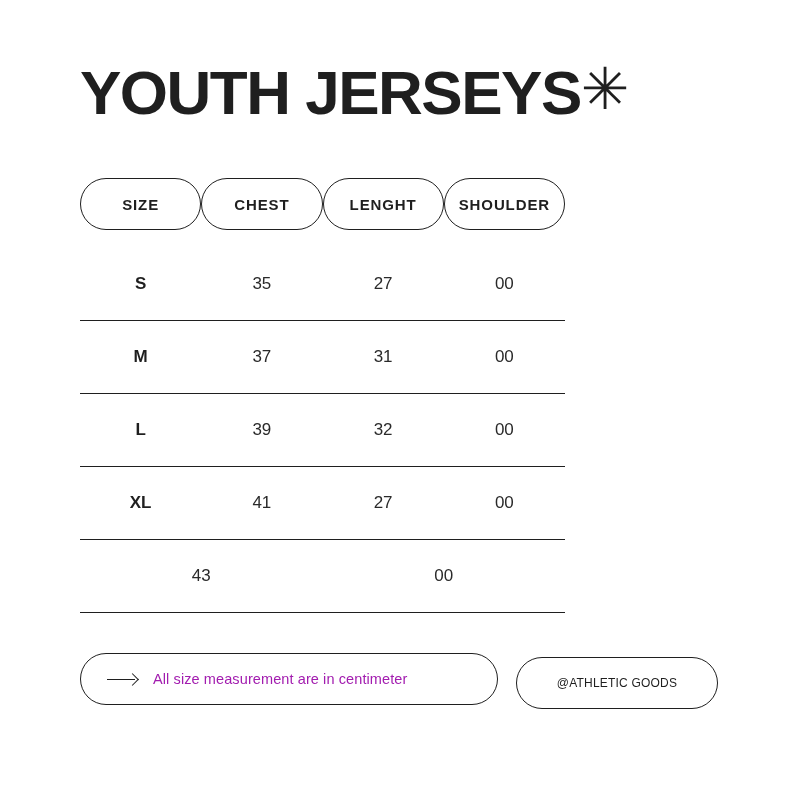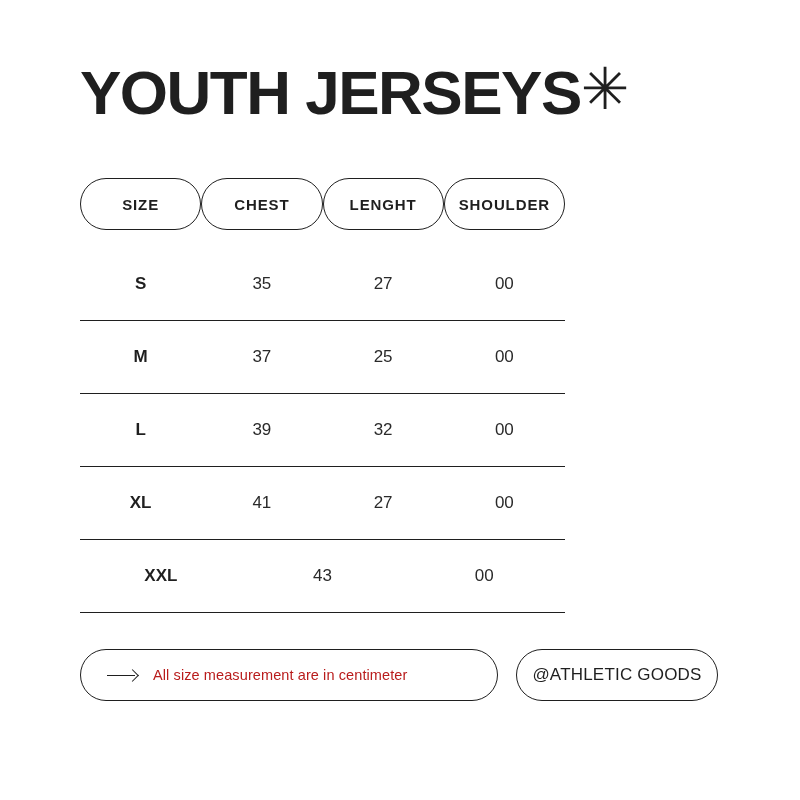--- a/index.html
+++ b/index.html
@@ -132,36 +132,37 @@
     right: 0;
     top: 2px;
     width: 8px;
     height: 8px;
     border-top: 1.4px solid #1f1f1f;
     border-right: 1.4px solid #1f1f1f;
     transform: rotate(45deg);
   }
   .note-text {
     font-size: 14.5px;
-    color: #b91c1c;
+    color: #a21caf;
     letter-spacing: 0.1px;
   }
   .handle-pill {
     flex: 0 0 202px;
     height: 52px;
     border: 1.3px solid #1f1f1f;
     border-radius: 26px;
     display: flex;
     align-items: center;
     justify-content: center;
-    font-size: 17px;
+    font-size: 12px;
     font-weight: 400;
     letter-spacing: 0.2px;
     color: #1f1f1f;
     box-sizing: border-box;
+    margin-top: 8px;
   }
 </style>
 </head>
 <body>
 
 <div class="page">
 
   <div class="header">
     <div class="title">YOUTH JERSEYS</div>
     <div class="asterisk">✳</div>
@@ -177,37 +178,36 @@
   <div class="table">
     <div class="row">
       <div class="cell size">S</div>
       <div class="cell">35</div>
       <div class="cell">27</div>
       <div class="cell">00</div>
     </div>
     <div class="row">
       <div class="cell size">M</div>
       <div class="cell">37</div>
-      <div class="cell">25</div>
+      <div class="cell">31</div>
       <div class="cell">00</div>
     </div>
     <div class="row">
       <div class="cell size">L</div>
       <div class="cell">39</div>
       <div class="cell">32</div>
       <div class="cell">00</div>
     </div>
     <div class="row">
       <div class="cell size">XL</div>
       <div class="cell">41</div>
       <div class="cell">27</div>
       <div class="cell">00</div>
     </div>
     <div class="row">
-      <div class="cell size">XXL</div>
       <div class="cell">43</div>
       <div class="cell">00</div>
     </div>
   </div>
 
   <div class="footer">
     <div class="note-pill">
       <span class="arrow-icon"></span>
       <span class="note-text">All size measurement are in centimeter</span>
     </div>

